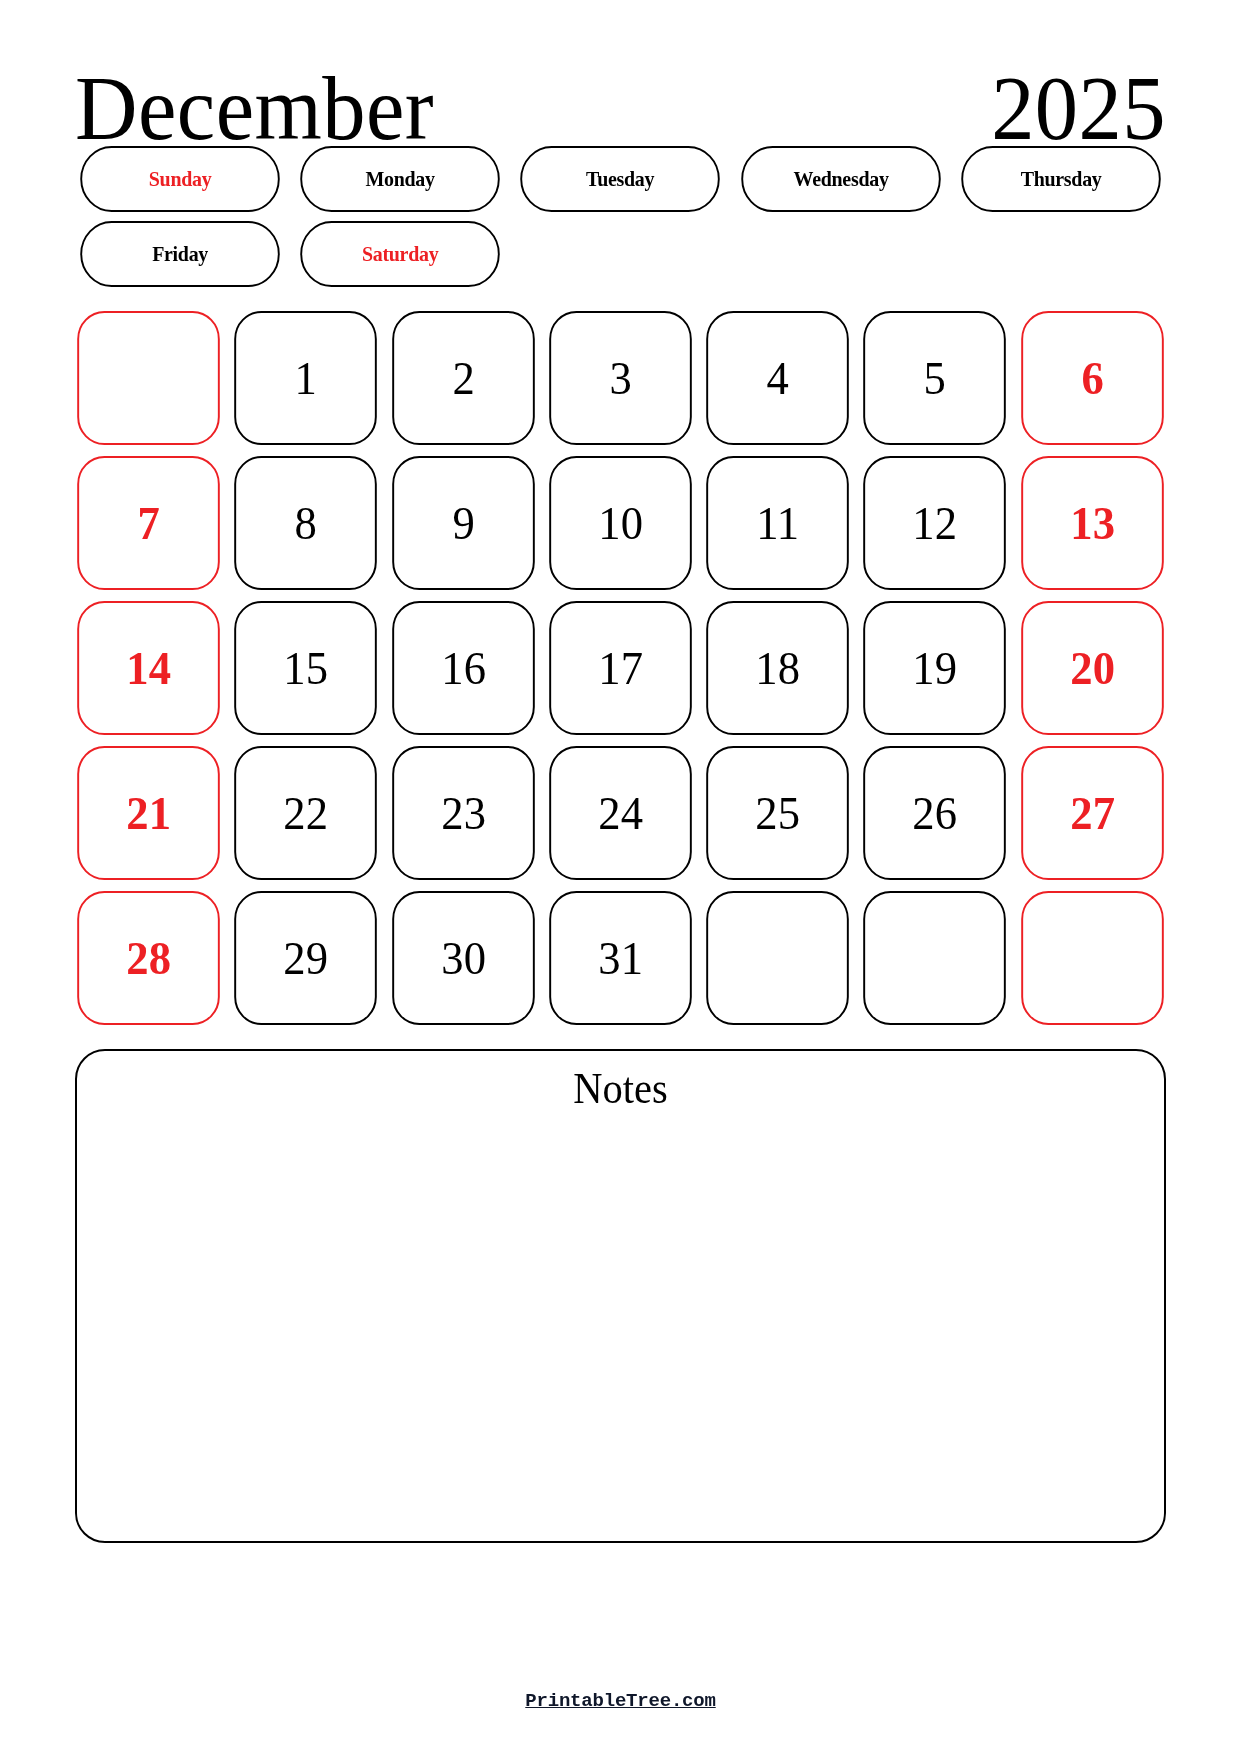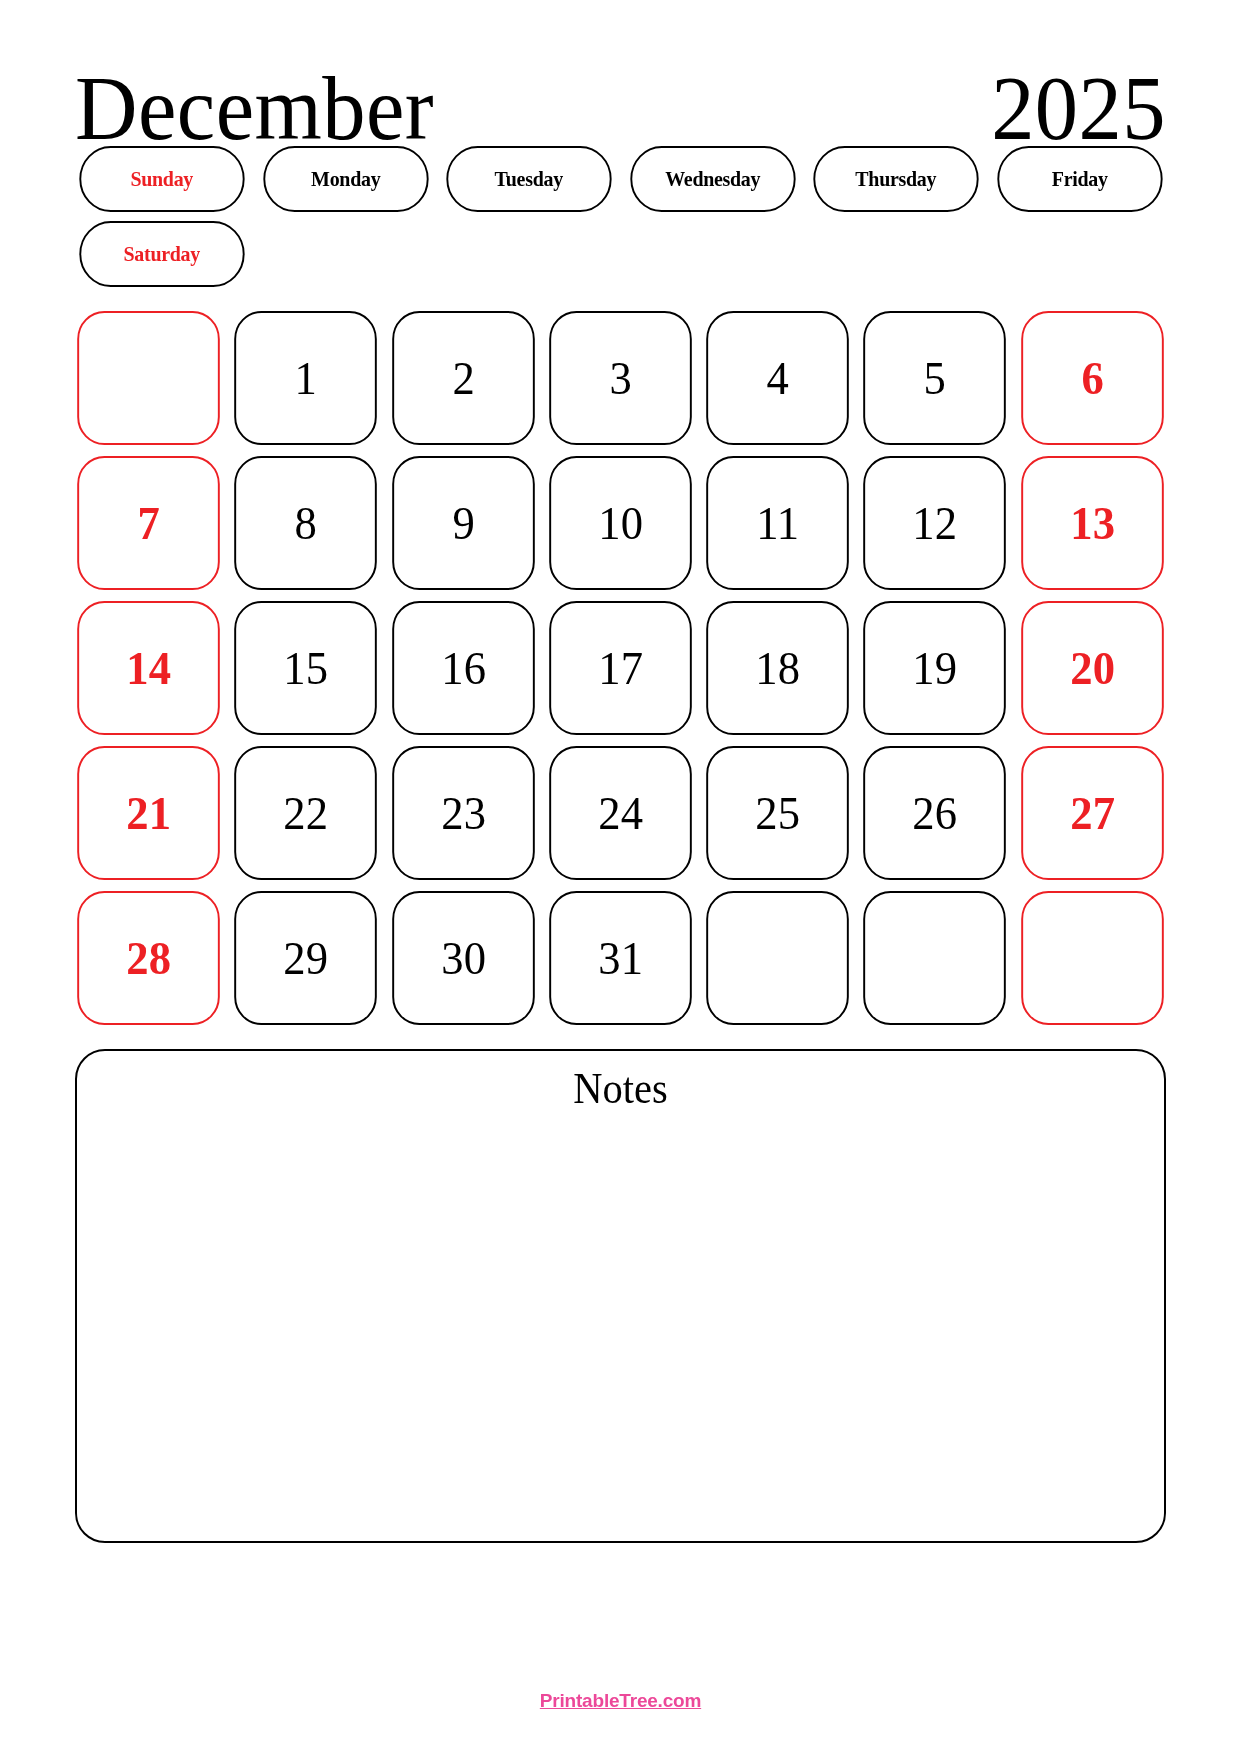--- a/index.html
+++ b/index.html
@@ -34,21 +34,21 @@
     color: #000000;
     letter-spacing: 0.5px;
     transform: scaleX(0.94);
     transform-origin: left bottom;
   }
   .title-year { transform-origin: right bottom; }
 
   
   .grid {
     display: grid;
-    grid-template-columns: repeat(6, 1fr);
+    grid-template-columns: repeat(5, 1fr);
     column-gap: 10px;
     row-gap: 9px;
     margin-top: 16px;
   }
 
   .dow {
     height: 66px;
     border: 2.5px solid #000000;
     border-radius: 33px;
     display: flex;
@@ -120,24 +120,24 @@
 
   
   .footer {
     position: absolute;
     left: 0;
     right: 0;
     top: 1690px;
     text-align: center;
   }
   .footer-link {
-    font-family: Liberation Sans, sans-serif;
+    font-family: Liberation Mono, monospace;
     font-weight: bold;
     font-size: 19px;
-    color: #ec4899;
+    color: #0f172a;
     text-decoration: underline;
     letter-spacing: -0.2px;
     margin-top: 28px;
   }
 </style>
 </head>
 <body>
 
 <div class="page">
 

